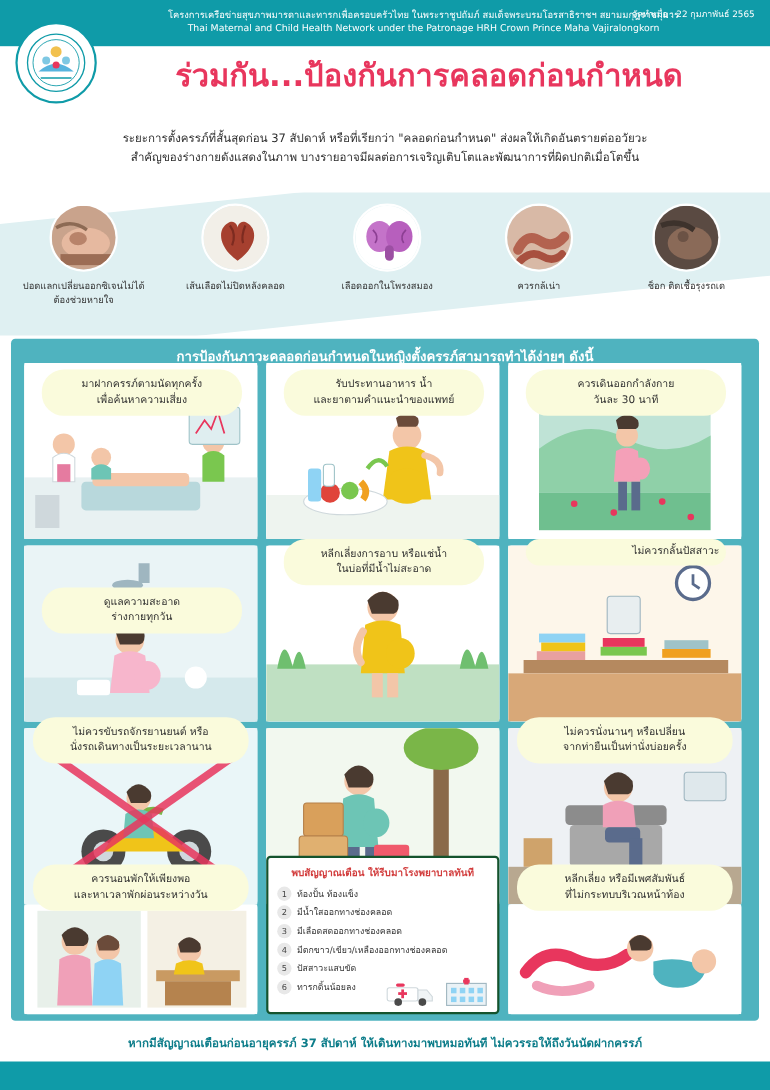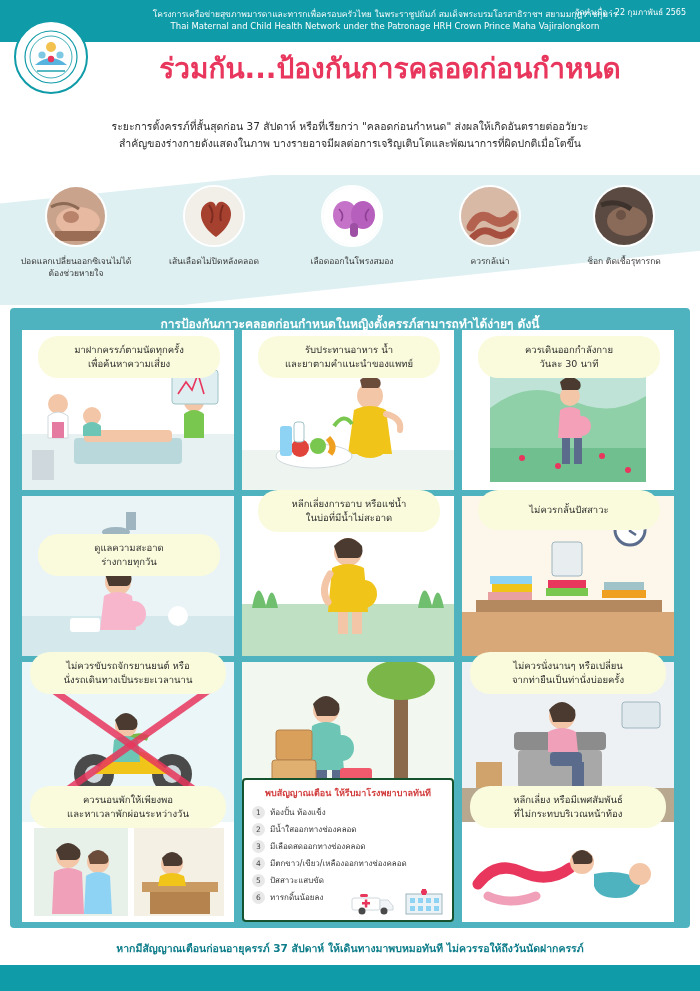--- a/index.html
+++ b/index.html
@@ -197,21 +197,21 @@
 
     <div class="photo-item" style="left:558px;">
       <div class="photo-circle">
         <svg width="62" height="62" viewBox="0 0 62 62">
           <rect width="62" height="62" fill="#5a4a42"></rect>
           <ellipse cx="32" cy="34" rx="20" ry="15" fill="#8a6a58"></ellipse>
           <circle cx="26" cy="28" r="5" fill="#6b5245"></circle>
           <path d="M6 18 q16 -6 30 4" stroke="#3d322c" stroke-width="5" fill="none"></path>
         </svg>
       </div>
-      <div class="photo-cap">ช็อก ติดเชื้อรุทารกด</div>
+      <div class="photo-cap">ช็อก ติดเชื้อรุงรถเด</div>
     </div>
   </div>
 
   <div class="panel">
     <div class="panel-head">การป้องกันภาวะคลอดก่อนกำหนดในหญิงตั้งครรภ์สามารถทำได้ง่ายๆ ดังนี้</div>
   </div>
 
   <div class="tile" style="top:330px; left:22px; width:212px; height:160px;">
     <svg width="212" height="160" viewBox="0 0 212 160">
       <rect width="212" height="160" fill="#ffffff"></rect>
@@ -335,21 +335,21 @@
         <rect x="28" y="80" width="42" height="8" fill="#8fd3f4"></rect>
         <rect x="84" y="92" width="42" height="8" fill="#7ac74f"></rect>
         <rect x="86" y="84" width="38" height="8" fill="#e8365d"></rect>
         <rect x="140" y="94" width="44" height="8" fill="#f0a020"></rect>
         <rect x="142" y="86" width="40" height="8" fill="#9fc3c8"></rect>
       </g>
       <rect x="14" y="104" width="186" height="12" fill="#b5895f"></rect>
       <rect x="90" y="46" width="30" height="34" rx="3" fill="#e8eef0" stroke="#9fb6c0"></rect>
     </svg>
   </div>
-  <div class="cap-pill" style="top:490px; left:478px; width:182px; height:40px;">
+  <div class="cap-pill" style="top:490px; left:478px; width:182px; height:24px;justify-content:flex-end;">
     <span>ไม่ควรกลั้นปัสสาวะ</span>
   </div>
 
   <div class="tile" style="top:662px; left:22px; width:212px; height:160px;">
     <svg width="212" height="160" viewBox="0 0 212 160">
       <rect width="212" height="160" fill="#ffffff"></rect>
       <rect x="0" y="0" width="212" height="160" fill="#eaf6f8"></rect>
       <circle cx="72" cy="112" r="20" fill="#4a4a4a"></circle>
       <circle cx="72" cy="112" r="9" fill="#cfd8dc"></circle>
       <circle cx="150" cy="112" r="20" fill="#4a4a4a"></circle>

